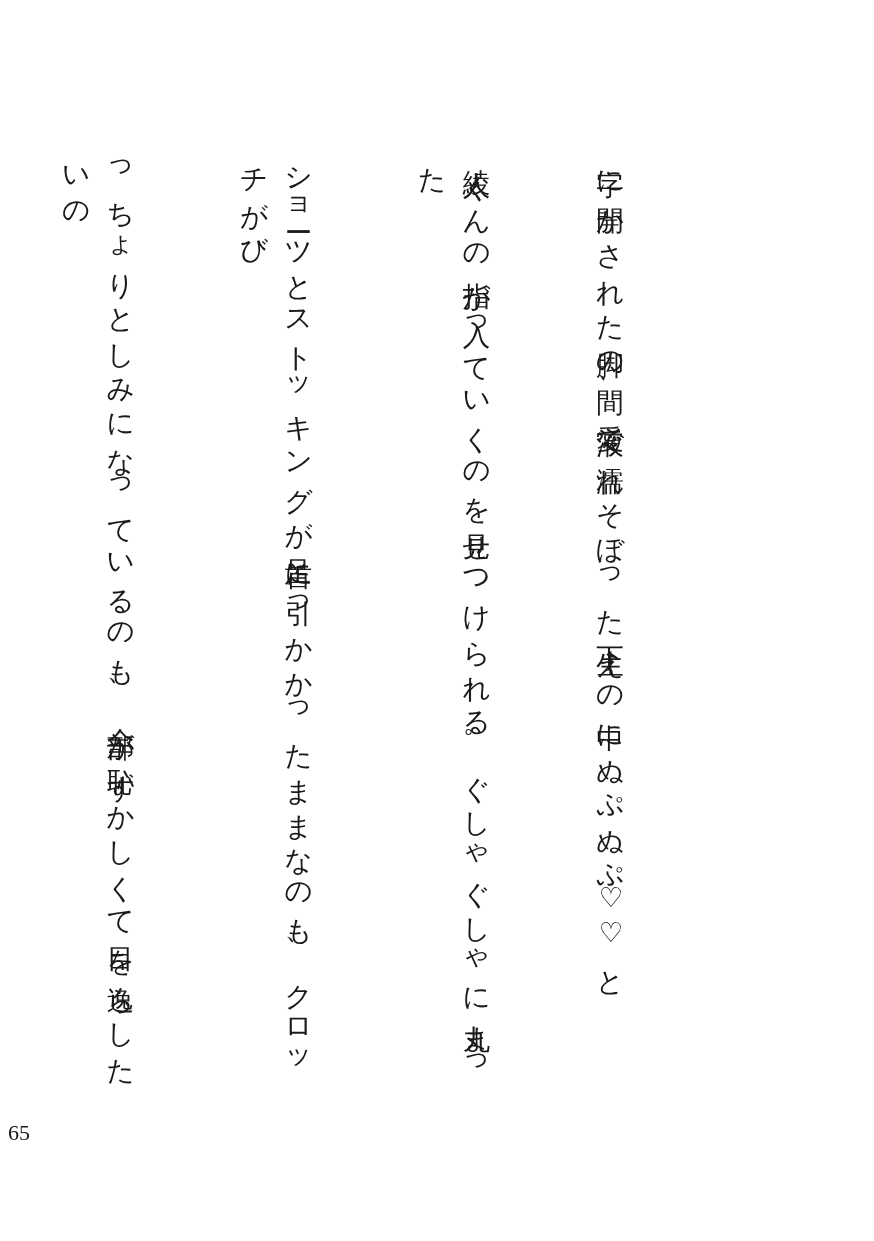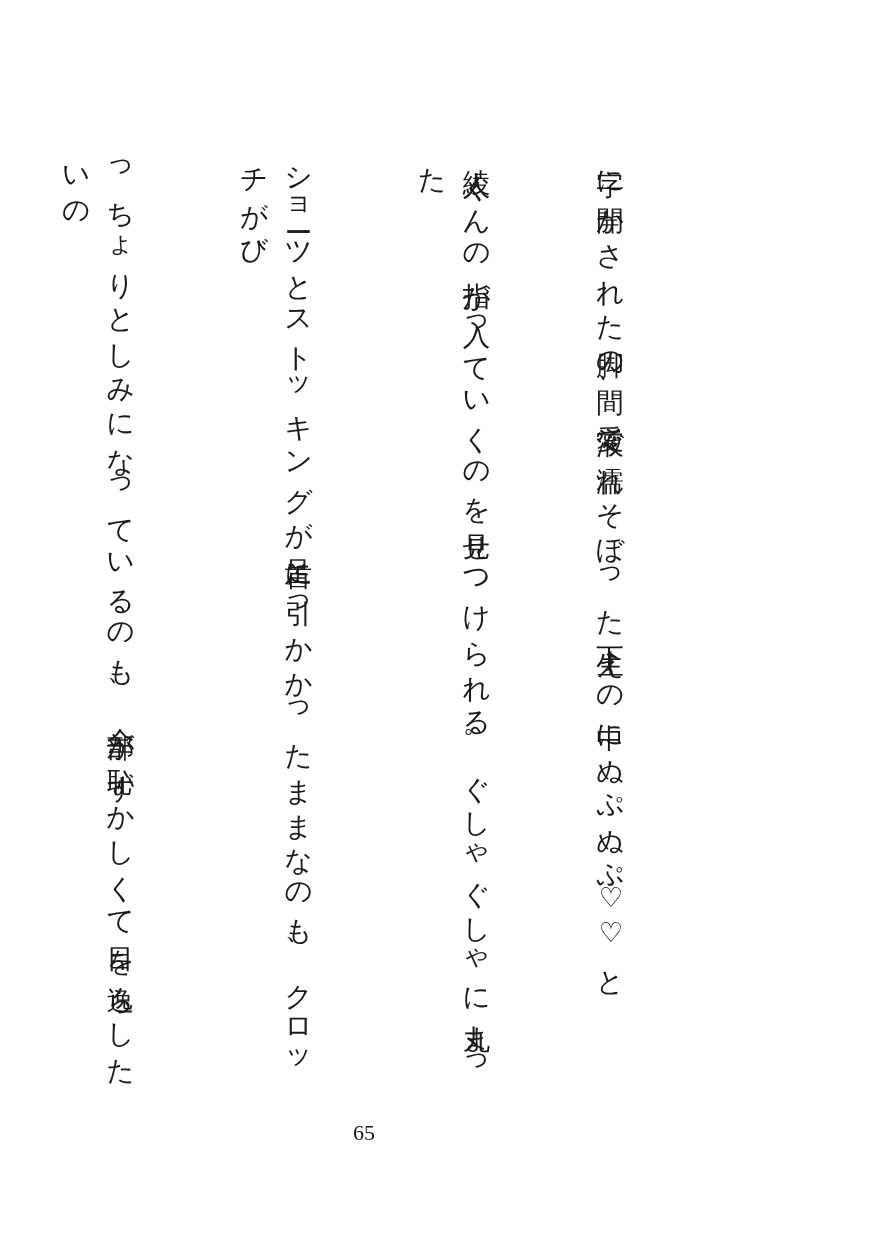--- a/index.html
+++ b/index.html
@@ -35,24 +35,24 @@
       letter-spacing: 3.6px;
       white-space: pre-wrap;
     }
     .line {
       display: block;
       margin: 0;
       padding: 0;
     }
     .folio {
       position: absolute;
-      left: 16px;
+      left: 8px;
       width: 696px;
       top: 1120px;
-      text-align: center;
+      text-align: left;
       font-family: "Liberation Serif", "DejaVu Serif", serif;
       font-size: 22px;
       color: #1a1a1a;
     }
   </style>
 </head>
 <body>
 
 <div class="page">
   <div class="text-block">

